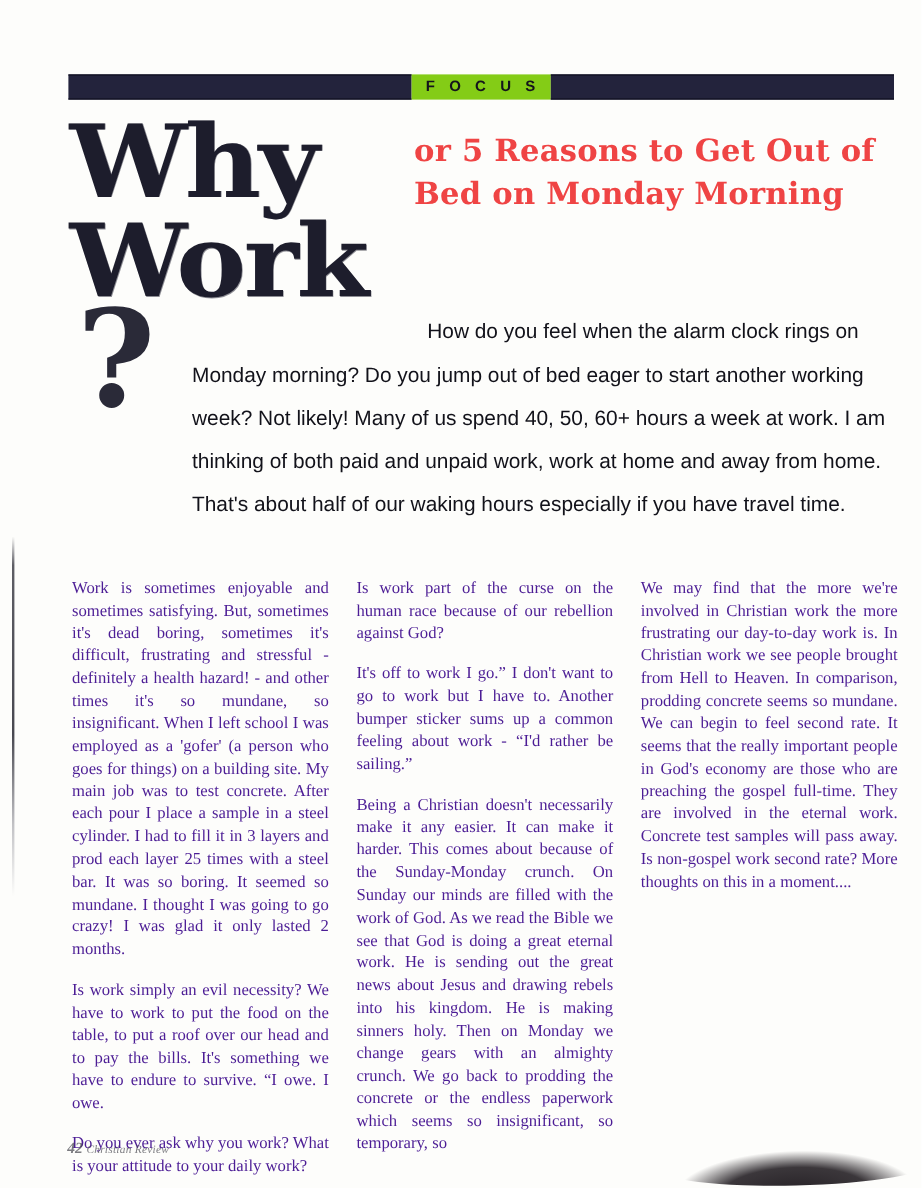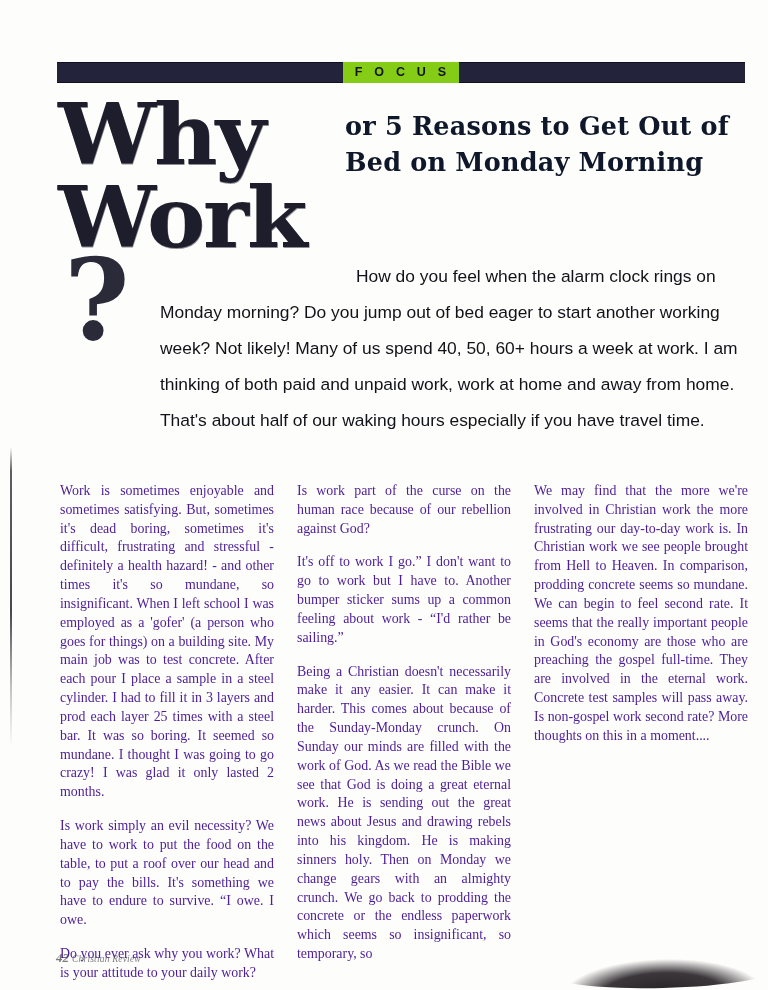--- a/index.html
+++ b/index.html
@@ -117,21 +117,21 @@
   
   .subtitle {
     position: absolute;
     left: 345px;
     top: 108px;
     width: 395px;
     font-family: "DejaVu Serif", serif;
     font-weight: bold;
     font-size: 25.5px;
     line-height: 1.42;
-    color: #0f172a;
+    color: #ef4444;
     letter-spacing: 0.2px;
   }
 
   
   .intro {
     position: absolute;
     left: 160px;
     top: 258px;
     width: 596px;
     font-family: "Liberation Sans", sans-serif;

